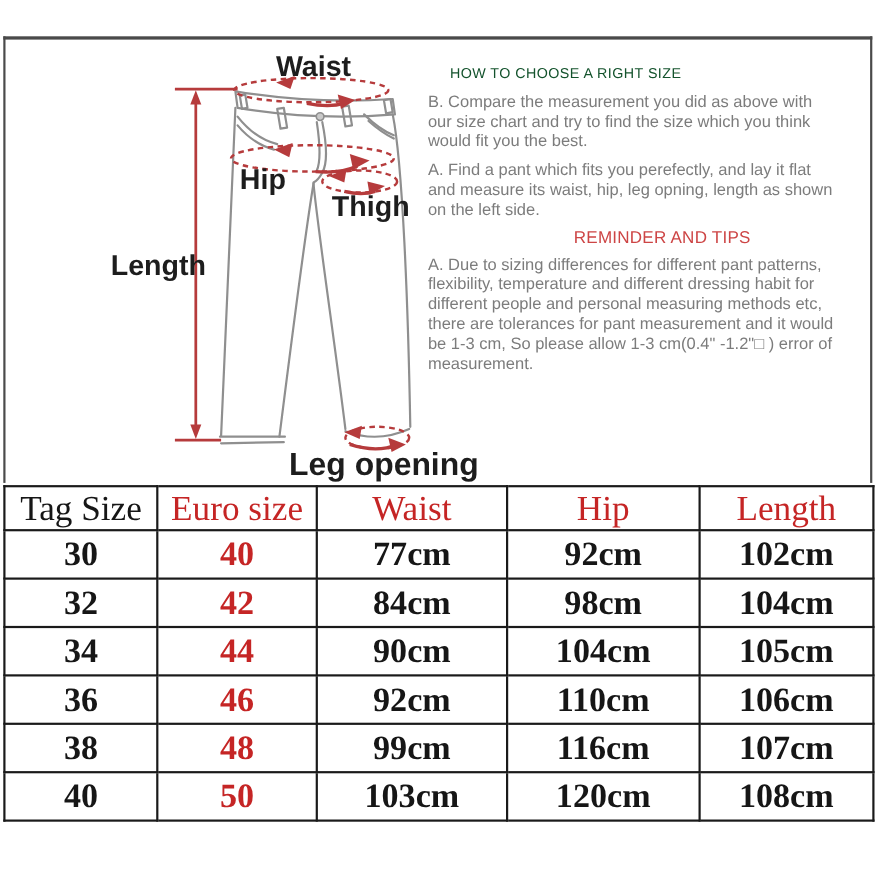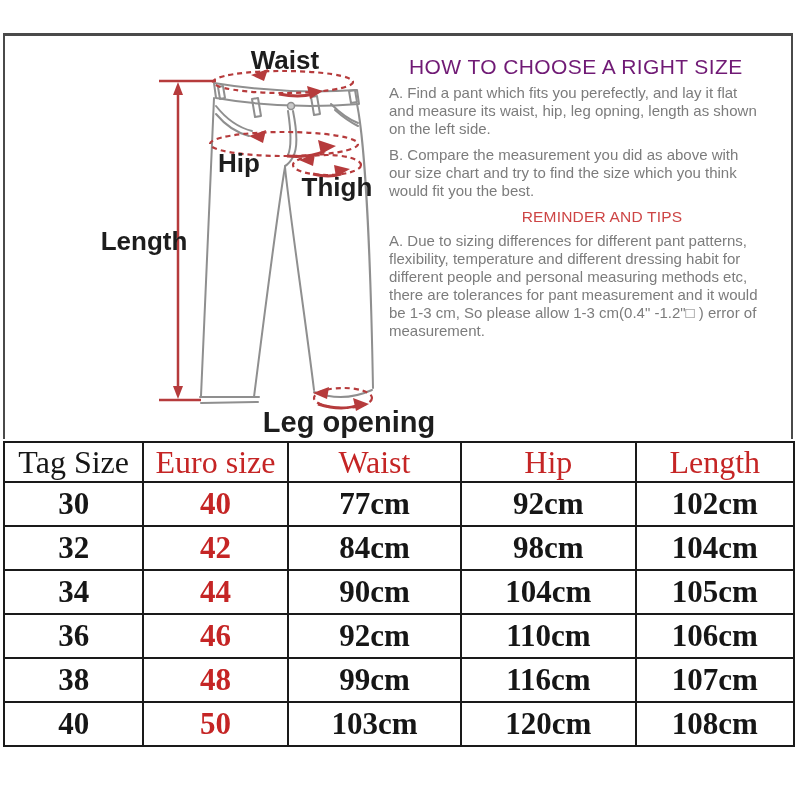--- a/index.html
+++ b/index.html
@@ -20,21 +20,21 @@
     font-size:26px; fill:#1d1d1d;
   }
   .svg-label-big { font-size:29px; }
 
   .guide {
     position:absolute; left:384px; top:0; width:372px;
     color:#7c7c7c; font-size:15px; line-height:18px;
     padding-top:22px;
   }
   .guide-title {
-    color:#701a75; font-size:21px; letter-spacing:0.4px;
+    color:#14532d; font-size:13px; letter-spacing:0.4px;
     margin:0 0 8px 20px; white-space:nowrap;
   }
   .guide p { margin:0 0 8px 0; width:370px; }
   .tips-title {
     color:#cd4545; font-size:15.5px; letter-spacing:0.2px;
     margin:0 0 6px 54px; white-space:nowrap;text-align:center;
   }
 
   
   .size-table {
@@ -137,22 +137,22 @@
 
       <text class="svg-label" x="280" y="33" text-anchor="middle">Waist</text>
       <text class="svg-label" x="234" y="136" text-anchor="middle">Hip</text>
       <text class="svg-label" x="332" y="160" text-anchor="middle">Thigh</text>
       <text class="svg-label" x="139" y="214" text-anchor="middle">Length</text>
       <text class="svg-label svg-label-big" x="344" y="396" text-anchor="middle">Leg opening</text>
     </svg>
 
     <div class="guide">
       <div class="guide-title">HOW TO CHOOSE A RIGHT SIZE</div>
+      <p>B. Compare the measurement you did as above with our  size chart and try to find the size which you think would fit you the best.</p>
       <p>A. Find a pant which fits you perefectly, and lay it flat and measure its waist, hip, leg opning, length as shown on the left side.</p>
-      <p>B. Compare the measurement you did as above with our  size chart and try to find the size which you think would fit you the best.</p>
       <div class="tips-title">REMINDER AND TIPS</div>
       <p>A. Due to sizing differences for different pant patterns, flexibility, temperature and different dressing habit for different people and personal measuring methods etc, there are tolerances for pant measurement and it would be 1-3 cm, So please allow 1-3 cm(0.4" -1.2"□ ) error of measurement.</p>
     </div>
   </div>
 
   <table class="size-table">
     <colgroup>
       <col class="col-tag">
         <col class="col-euro">
         <col class="col-waist">

